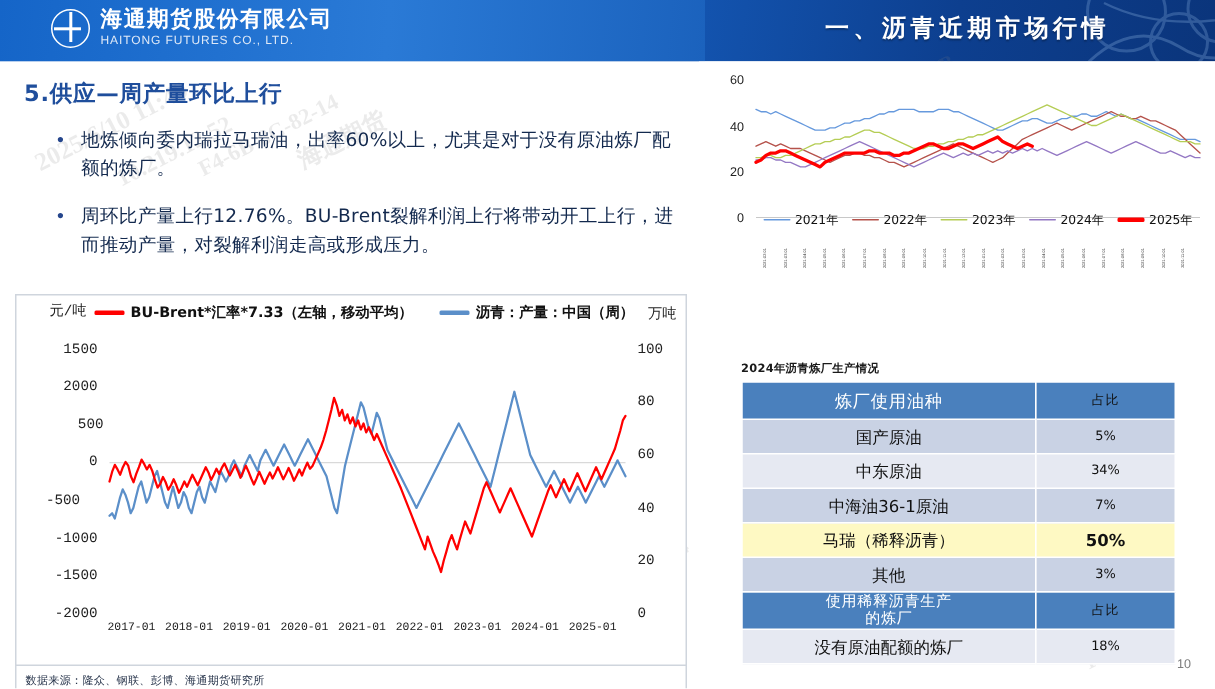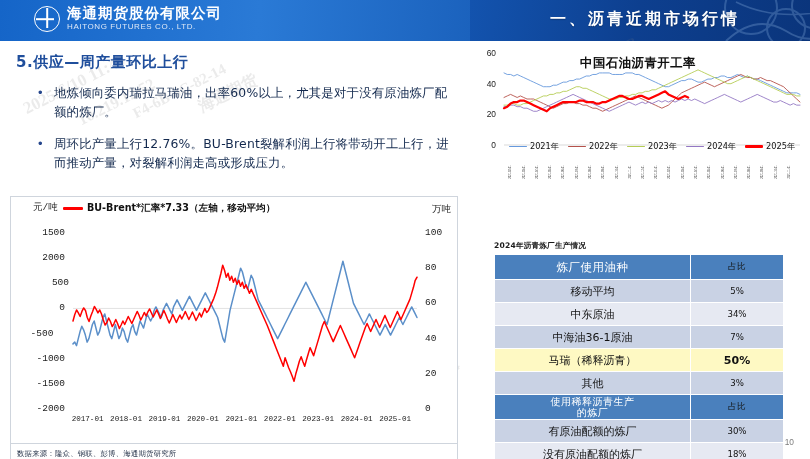--- a/index.html
+++ b/index.html
@@ -209,20 +209,24 @@
     </div>
 
     <div class="chart-left">
       <div class="lc-unitL ax-lbl">元/吨</div>
       <div class="lc-unitR ax-lbl">万吨</div>
 
       <div class="lc-legend">
         <span class="li">
           <span class="swatch" style="background:#ff0000;height:3px;"></span>
           <span>BU-Brent*汇率*7.33（左轴，移动平均）</span>
+        </span>
+        <span class="li">
+          <span class="swatch" style="background:#5b8fc9;"></span>
+          <span>沥青：产量：中国（周）</span>
         </span>
       </div>
 
       <svg class="lc-plot" id="lc-svg" viewBox="0 0 448 248" preserveAspectRatio="none">
           <line x1="62" y1="111.42857142857143" x2="406" y2="111.42857142857143" stroke="#d9d9d9" stroke-width="0.8"></line>
           <path d="M62.00 146.88 L63.76 145.12 L65.53 148.64 L67.29 141.60 L69.06 134.56 L70.82 129.28 L72.58 132.80 L74.35 138.08 L76.11 145.12 L77.88 141.60 L79.64 134.56 L81.41 127.52 L83.17 124.00 L84.93 131.04 L86.70 138.08 L88.46 134.56 L90.23 127.52 L91.99 120.48 L93.75 116.96 L95.52 124.00 L97.28 131.04 L99.05 138.08 L100.81 141.60 L102.57 134.56 L104.34 127.52 L106.10 134.56 L107.87 141.60 L109.63 138.08 L111.39 131.04 L113.16 134.56 L114.92 141.60 L116.69 145.12 L118.45 138.08 L120.22 131.04 L121.98 127.52 L123.74 134.56 L125.51 138.08 L127.27 131.04 L129.04 124.00 L130.80 127.52 L132.56 131.04 L134.33 124.00 L136.09 116.96 L137.86 120.48 L139.62 124.00 L141.38 120.48 L143.15 113.44 L144.91 109.92 L146.68 113.44 L148.44 116.96 L150.21 120.48 L151.97 113.44 L153.73 109.92 L155.50 106.40 L157.26 109.92 L159.03 113.44 L160.79 116.96 L162.55 109.92 L164.32 106.40 L166.08 102.88 L167.85 106.40 L169.61 109.92 L171.37 113.44 L173.14 109.92 L174.90 106.40 L176.67 102.88 L178.43 99.36 L180.19 102.88 L181.96 106.40 L183.72 109.92 L185.49 113.44 L187.25 109.92 L189.02 106.40 L190.78 102.88 L192.54 99.36 L194.31 95.84 L196.07 99.36 L197.84 102.88 L199.60 106.40 L201.36 109.92 L203.13 113.44 L204.89 116.96 L206.66 120.48 L208.42 127.52 L210.18 134.56 L211.95 141.60 L213.71 145.12 L215.48 134.56 L217.24 124.00 L219.01 113.44 L220.77 106.40 L222.53 99.36 L224.30 92.32 L226.06 85.28 L227.83 78.24 L229.59 71.20 L231.35 74.72 L233.12 81.76 L234.88 88.80 L236.65 92.32 L238.41 85.28 L240.17 78.24 L241.94 81.76 L243.70 88.80 L245.47 95.84 L247.23 102.88 L248.99 106.40 L250.76 109.92 L252.52 113.44 L254.29 116.96 L256.05 120.48 L257.82 124.00 L259.58 127.52 L261.34 131.04 L263.11 134.56 L264.87 138.08 L266.64 141.60 L268.40 138.08 L270.16 134.56 L271.93 131.04 L273.69 127.52 L275.46 124.00 L277.22 120.48 L278.98 116.96 L280.75 113.44 L282.51 109.92 L284.28 106.40 L286.04 102.88 L287.81 99.36 L289.57 95.84 L291.33 92.32 L293.10 88.80 L294.86 85.28 L296.63 88.80 L298.39 92.32 L300.15 95.84 L301.92 99.36 L303.68 102.88 L305.45 106.40 L307.21 109.92 L308.97 113.44 L310.74 116.96 L312.50 120.48 L314.27 124.00 L316.03 127.52 L317.79 120.48 L319.56 113.44 L321.32 106.40 L323.09 99.36 L324.85 92.32 L326.62 85.28 L328.38 78.24 L330.14 71.20 L331.91 64.16 L333.67 71.20 L335.44 78.24 L337.20 85.28 L338.96 92.32 L340.73 99.36 L342.49 106.40 L344.26 109.92 L346.02 113.44 L347.78 116.96 L349.55 120.48 L351.31 124.00 L353.08 127.52 L354.84 124.00 L356.61 120.48 L358.37 116.96 L360.13 120.48 L361.90 124.00 L363.66 127.52 L365.43 131.04 L367.19 134.56 L368.95 138.08 L370.72 134.56 L372.48 131.04 L374.25 127.52 L376.01 131.04 L377.77 134.56 L379.54 138.08 L381.30 134.56 L383.07 131.04 L384.83 127.52 L386.59 124.00 L388.36 120.48 L390.12 124.00 L391.89 127.52 L393.65 124.00 L395.42 120.48 L397.18 116.96 L398.94 113.44 L400.71 109.92 L402.47 113.44 L404.24 116.96 L406.00 120.48 " fill="none" stroke="#5b8fc9" stroke-width="1.5" stroke-linejoin="round" stroke-linecap="round"></path>
           <path d="M62.00 124.00 L63.78 117.46 L65.56 112.94 L67.35 115.95 L69.13 119.47 L70.91 114.45 L72.69 110.93 L74.48 113.44 L76.26 120.48 L78.04 124.50 L79.82 118.97 L81.61 114.45 L83.39 109.42 L85.17 112.43 L86.95 115.95 L88.74 112.94 L90.52 116.96 L92.30 122.99 L94.08 128.02 L95.87 125.51 L97.65 120.98 L99.43 124.50 L101.21 129.53 L102.99 126.51 L104.78 122.49 L106.56 126.51 L108.34 131.54 L110.12 128.02 L111.91 124.00 L113.69 127.52 L115.47 123.50 L117.25 119.47 L119.04 122.99 L120.82 126.51 L122.60 122.49 L124.38 118.47 L126.17 114.45 L127.95 117.97 L129.73 122.99 L131.51 119.47 L133.30 115.45 L135.08 118.97 L136.86 114.95 L138.64 111.93 L140.42 115.95 L142.21 119.98 L143.99 116.46 L145.77 112.94 L147.55 116.96 L149.34 121.49 L151.12 117.46 L152.90 113.44 L154.68 117.46 L156.47 121.99 L158.25 126.01 L160.03 121.99 L161.81 117.46 L163.60 121.49 L165.38 125.51 L167.16 121.49 L168.94 117.97 L170.73 121.99 L172.51 118.47 L174.29 114.45 L176.07 118.47 L177.85 122.49 L179.64 118.97 L181.42 114.95 L183.20 118.97 L184.98 123.50 L186.77 119.98 L188.55 115.95 L190.33 119.98 L192.11 115.45 L193.90 111.43 L195.68 115.45 L197.46 113.44 L199.24 109.42 L201.03 105.39 L202.81 101.37 L204.59 96.34 L206.37 90.31 L208.16 83.27 L209.94 76.23 L211.72 68.18 L213.50 73.21 L215.28 80.25 L217.07 76.23 L218.85 83.27 L220.63 79.25 L222.41 85.28 L224.20 81.26 L225.98 87.29 L227.76 83.27 L229.54 89.30 L231.33 85.28 L233.11 91.31 L234.89 87.79 L236.67 91.82 L238.46 96.34 L240.24 92.32 L242.02 96.34 L243.80 100.37 L245.59 104.39 L247.37 108.41 L249.15 112.43 L250.93 116.46 L252.72 120.48 L254.50 124.50 L256.28 128.53 L258.06 133.05 L259.84 137.58 L261.63 142.10 L263.41 146.63 L265.19 151.15 L266.97 155.68 L268.76 160.21 L270.54 164.73 L272.32 169.26 L274.10 160.71 L275.89 165.74 L277.67 170.77 L279.45 174.79 L281.23 179.31 L283.02 184.34 L284.80 176.80 L286.58 170.77 L288.36 164.23 L290.15 159.70 L291.93 164.73 L293.71 169.26 L295.49 162.72 L297.27 156.69 L299.06 150.65 L300.84 154.67 L302.62 158.70 L304.40 152.66 L306.19 146.63 L307.97 140.59 L309.75 134.56 L311.53 128.53 L313.32 124.50 L315.10 128.53 L316.88 132.55 L318.66 136.57 L320.45 140.59 L322.23 144.62 L324.01 140.59 L325.79 136.57 L327.58 132.55 L329.36 128.53 L331.14 132.55 L332.92 136.57 L334.70 140.59 L336.49 144.62 L338.27 148.64 L340.05 152.66 L341.83 156.69 L343.62 160.71 L345.40 155.68 L347.18 150.65 L348.96 145.62 L350.75 140.59 L352.53 135.57 L354.31 130.54 L356.09 126.51 L357.88 130.54 L359.66 134.56 L361.44 130.54 L363.22 126.51 L365.01 122.49 L366.79 126.51 L368.57 130.54 L370.35 126.51 L372.13 122.49 L373.92 118.47 L375.70 122.49 L377.48 126.51 L379.26 130.54 L381.05 126.51 L382.83 122.49 L384.61 118.47 L386.39 114.45 L388.18 118.47 L389.96 122.49 L391.74 118.47 L393.52 114.45 L395.31 110.42 L397.09 106.40 L398.87 102.38 L400.65 96.34 L402.44 90.31 L404.22 83.27 L406.00 80.25 " fill="none" stroke="#ff0000" stroke-width="1.5" stroke-linejoin="round" stroke-linecap="round"></path>
         </svg>
       <div id="lc-axes">
           <div class="ax-lbl ytickL" style="left: 8px; top: 30px;">1500</div>
@@ -247,21 +251,20 @@
           <div class="ax-lbl xtick" style="left: 245.784px; top: 218px;">2022-01</div>
           <div class="ax-lbl xtick" style="left: 284.22px; top: 218px;">2023-01</div>
           <div class="ax-lbl xtick" style="left: 322.656px; top: 218px;">2024-01</div>
           <div class="ax-lbl xtick" style="left: 361.092px; top: 218px;">2025-01</div>
         </div>
     </div>
 
     <div class="src-note">数据来源：隆众、钢联、彭博、海通期货研究所</div>
 
     <div class="chart-rt">
-      <div class="rt-title">中国石油沥青开工率</div>
       <svg id="rt-svg" style="position:absolute;left:0;top:0;width:344px;height:130px;" viewBox="0 0 344 130" preserveAspectRatio="none">
           <line x1="38" y1="104" x2="334" y2="104" stroke="#c8c8c8" stroke-width="0.7"></line>
           <path d="M38.00 31.93 L41.29 33.47 L44.58 33.47 L47.87 35.00 L51.16 33.47 L54.44 35.00 L57.73 36.53 L61.02 38.07 L64.31 39.60 L67.60 41.13 L70.89 42.67 L74.18 44.20 L77.47 45.73 L80.76 45.73 L84.04 45.73 L87.33 44.20 L90.62 44.20 L93.91 42.67 L97.20 41.13 L100.49 41.13 L103.78 39.60 L107.07 39.60 L110.36 38.07 L113.64 38.07 L116.93 36.53 L120.22 35.00 L123.51 35.00 L126.80 33.47 L130.09 33.47 L133.38 31.93 L136.67 31.93 L139.96 31.93 L143.24 31.93 L146.53 33.47 L149.82 33.47 L153.11 33.47 L156.40 33.47 L159.69 31.93 L162.98 31.93 L166.27 31.93 L169.56 33.47 L172.84 33.47 L176.13 35.00 L179.42 36.53 L182.71 38.07 L186.00 39.60 L189.29 41.13 L192.58 42.67 L195.87 44.20 L199.16 45.73 L202.44 45.73 L205.73 44.20 L209.02 42.67 L212.31 41.13 L215.60 39.60 L218.89 39.60 L222.18 38.07 L225.47 38.07 L228.76 39.60 L232.04 41.13 L235.33 41.13 L238.62 39.60 L241.91 38.07 L245.20 38.07 L248.49 36.53 L251.78 36.53 L255.07 35.00 L258.36 35.00 L261.64 36.53 L264.93 36.53 L268.22 35.00 L271.51 33.47 L274.80 35.00 L278.09 36.53 L281.38 35.00 L284.67 36.53 L287.96 38.07 L291.24 38.07 L294.53 39.60 L297.82 41.13 L301.11 42.67 L304.40 44.20 L307.69 45.73 L310.98 47.27 L314.27 48.80 L317.56 50.33 L320.84 51.87 L324.13 51.87 L327.42 51.87 L330.71 51.87 L334.00 53.40 " fill="none" stroke="#6699dd" stroke-width="0.9" stroke-linejoin="round" stroke-linecap="round"></path>
           <path d="M38.00 56.47 L41.29 54.93 L44.58 53.40 L47.87 54.93 L51.16 56.47 L54.44 54.93 L57.73 56.47 L61.02 58.00 L64.31 58.00 L67.60 58.00 L70.89 59.53 L74.18 61.07 L77.47 62.60 L80.76 64.13 L84.04 65.67 L87.33 67.20 L90.62 65.67 L93.91 64.13 L97.20 62.60 L100.49 62.60 L103.78 61.07 L107.07 61.07 L110.36 62.60 L113.64 62.60 L116.93 64.13 L120.22 64.13 L123.51 65.67 L126.80 67.20 L130.09 67.20 L133.38 68.73 L136.67 70.27 L139.96 68.73 L143.24 67.20 L146.53 65.67 L149.82 64.13 L153.11 62.60 L156.40 61.07 L159.69 59.53 L162.98 58.00 L166.27 56.47 L169.56 54.93 L172.84 56.47 L176.13 58.00 L179.42 59.53 L182.71 61.07 L186.00 62.60 L189.29 64.13 L192.58 65.67 L195.87 67.20 L199.16 65.67 L202.44 64.13 L205.73 61.07 L209.02 58.00 L212.31 54.93 L215.60 51.87 L218.89 50.33 L222.18 48.80 L225.47 47.27 L228.76 45.73 L232.04 44.20 L235.33 42.67 L238.62 41.13 L241.91 42.67 L245.20 44.20 L248.49 45.73 L251.78 44.20 L255.07 42.67 L258.36 41.13 L261.64 39.60 L264.93 38.07 L268.22 36.53 L271.51 35.00 L274.80 33.47 L278.09 35.00 L281.38 36.53 L284.67 36.53 L287.96 38.07 L291.24 38.07 L294.53 36.53 L297.82 38.07 L301.11 39.60 L304.40 39.60 L307.69 41.13 L310.98 42.67 L314.27 44.20 L317.56 45.73 L320.84 48.80 L324.13 51.87 L327.42 54.93 L330.71 58.00 L334.00 61.07 " fill="none" stroke="#b5524b" stroke-width="0.9" stroke-linejoin="round" stroke-linecap="round"></path>
           <path d="M38.00 64.13 L41.29 64.13 L44.58 62.60 L47.87 62.60 L51.16 64.13 L54.44 64.13 L57.73 62.60 L61.02 62.60 L64.31 61.07 L67.60 59.53 L70.89 58.00 L74.18 56.47 L77.47 54.93 L80.76 54.93 L84.04 53.40 L87.33 53.40 L90.62 51.87 L93.91 51.87 L97.20 50.33 L100.49 50.33 L103.78 48.80 L107.07 47.27 L110.36 45.73 L113.64 45.73 L116.93 47.27 L120.22 47.27 L123.51 48.80 L126.80 50.33 L130.09 51.87 L133.38 53.40 L136.67 54.93 L139.96 56.47 L143.24 58.00 L146.53 58.00 L149.82 58.00 L153.11 56.47 L156.40 56.47 L159.69 54.93 L162.98 54.93 L166.27 53.40 L169.56 53.40 L172.84 51.87 L176.13 51.87 L179.42 50.33 L182.71 50.33 L186.00 48.80 L189.29 48.80 L192.58 47.27 L195.87 45.73 L199.16 44.20 L202.44 42.67 L205.73 41.13 L209.02 39.60 L212.31 38.07 L215.60 36.53 L218.89 35.00 L222.18 33.47 L225.47 31.93 L228.76 30.40 L232.04 28.87 L235.33 30.40 L238.62 31.93 L241.91 33.47 L245.20 35.00 L248.49 36.53 L251.78 38.07 L255.07 39.60 L258.36 41.13 L261.64 42.67 L264.93 42.67 L268.22 41.13 L271.51 39.60 L274.80 38.07 L278.09 36.53 L281.38 35.00 L284.67 36.53 L287.96 38.07 L291.24 39.60 L294.53 41.13 L297.82 42.67 L301.11 44.20 L304.40 45.73 L307.69 47.27 L310.98 48.80 L314.27 50.33 L317.56 51.87 L320.84 53.40 L324.13 53.40 L327.42 53.40 L330.71 54.93 L334.00 54.93 " fill="none" stroke="#b5cd55" stroke-width="0.9" stroke-linejoin="round" stroke-linecap="round"></path>
           <path d="M38.00 65.67 L41.29 65.67 L44.58 64.13 L47.87 64.13 L51.16 65.67 L54.44 65.67 L57.73 67.20 L61.02 67.20 L64.31 68.73 L67.60 70.27 L70.89 70.27 L74.18 68.73 L77.47 67.20 L80.76 65.67 L84.04 64.13 L87.33 62.60 L90.62 61.07 L93.91 59.53 L97.20 58.00 L100.49 56.47 L103.78 54.93 L107.07 53.40 L110.36 54.93 L113.64 56.47 L116.93 58.00 L120.22 59.53 L123.51 61.07 L126.80 62.60 L130.09 64.13 L133.38 65.67 L136.67 67.20 L139.96 68.73 L143.24 70.27 L146.53 68.73 L149.82 67.20 L153.11 65.67 L156.40 64.13 L159.69 62.60 L162.98 61.07 L166.27 62.60 L169.56 64.13 L172.84 62.60 L176.13 61.07 L179.42 62.60 L182.71 61.07 L186.00 62.60 L189.29 61.07 L192.58 59.53 L195.87 61.07 L199.16 59.53 L202.44 61.07 L205.73 59.53 L209.02 61.07 L212.31 59.53 L215.60 58.00 L218.89 59.53 L222.18 58.00 L225.47 59.53 L228.76 58.00 L232.04 59.53 L235.33 61.07 L238.62 62.60 L241.91 61.07 L245.20 59.53 L248.49 58.00 L251.78 56.47 L255.07 54.93 L258.36 53.40 L261.64 54.93 L264.93 56.47 L268.22 58.00 L271.51 59.53 L274.80 61.07 L278.09 59.53 L281.38 58.00 L284.67 56.47 L287.96 54.93 L291.24 53.40 L294.53 54.93 L297.82 56.47 L301.11 58.00 L304.40 59.53 L307.69 61.07 L310.98 61.07 L314.27 59.53 L317.56 61.07 L320.84 62.60 L324.13 64.13 L327.42 62.60 L330.71 64.13 L334.00 64.13 " fill="none" stroke="#9478c4" stroke-width="0.9" stroke-linejoin="round" stroke-linecap="round"></path>
           <path d="M38.00 67.20 L41.29 65.67 L44.58 62.60 L47.87 61.07 L51.16 61.07 L54.44 59.53 L57.73 59.53 L61.02 61.07 L64.31 62.60 L67.60 64.13 L70.89 65.67 L74.18 67.20 L77.47 68.73 L80.76 70.27 L84.04 67.20 L87.33 65.67 L90.62 64.13 L93.91 62.60 L97.20 61.07 L100.49 61.07 L103.78 61.07 L107.07 61.07 L110.36 61.07 L113.64 59.53 L116.93 59.53 L120.22 61.07 L123.51 61.07 L126.80 61.07 L130.09 62.60 L133.38 62.60 L136.67 61.07 L139.96 61.07 L143.24 59.53 L146.53 58.00 L149.82 56.47 L153.11 54.93 L156.40 54.93 L159.69 56.47 L162.98 58.00 L166.27 58.00 L169.56 56.47 L172.84 54.93 L176.13 54.93 L179.42 56.47 L182.71 58.00 L186.00 56.47 L189.29 54.93 L192.58 53.40 L195.87 51.87 L199.16 50.33 L202.44 53.40 L205.73 54.93 L209.02 56.47 L212.31 58.00 L215.60 56.47 L218.89 54.93 L222.18 56.47 " fill="none" stroke="#ff0000" stroke-width="2.2" stroke-linejoin="round" stroke-linecap="round"></path>
         </svg>
       <div id="rt-axes">
           <div class="rt-ytick" style="left: 8px; top: 7px;">60</div>
@@ -320,21 +323,21 @@
 
     <div class="tbl-wrap">
       <div class="tbl-title">2024年沥青炼厂生产情况</div>
       <table class="ptbl">
         <tbody id="tbl-body">
             <tr>
               <td class="th-cell">炼厂使用油种</td>
               <td class="th-cell c-val">占比</td>
             </tr>
             <tr>
-              <td class="r-dark c-name">移动平均</td>
+              <td class="r-dark c-name">国产原油</td>
               <td class="r-dark c-val">5%</td>
             </tr>
             <tr>
               <td class="r-light c-name">中东原油</td>
               <td class="r-light c-val">34%</td>
             </tr>
             <tr>
               <td class="r-dark c-name">中海油36-1原油</td>
               <td class="r-dark c-val">7%</td>
             </tr>
@@ -342,24 +345,20 @@
               <td class="r-hl c-name hl">马瑞（稀释沥青）</td>
               <td class="r-hl c-val big">50%</td>
             </tr>
             <tr>
               <td class="r-dark c-name">其他</td>
               <td class="r-dark c-val">3%</td>
             </tr>
             <tr>
               <td class="th-cell small"><span>使用稀释沥青生产</span><br><span>的炼厂</span></td>
               <td class="th-cell c-val">占比</td>
-            </tr>
-            <tr>
-              <td class="r-dark c-name">有原油配额的炼厂</td>
-              <td class="r-dark c-val">30%</td>
             </tr>
             <tr>
               <td class="r-light c-name">没有原油配额的炼厂</td>
               <td class="r-light c-val">18%</td>
             </tr>
           </tbody>
       </table>
     </div>
 
     <div class="pagenum">10</div>

